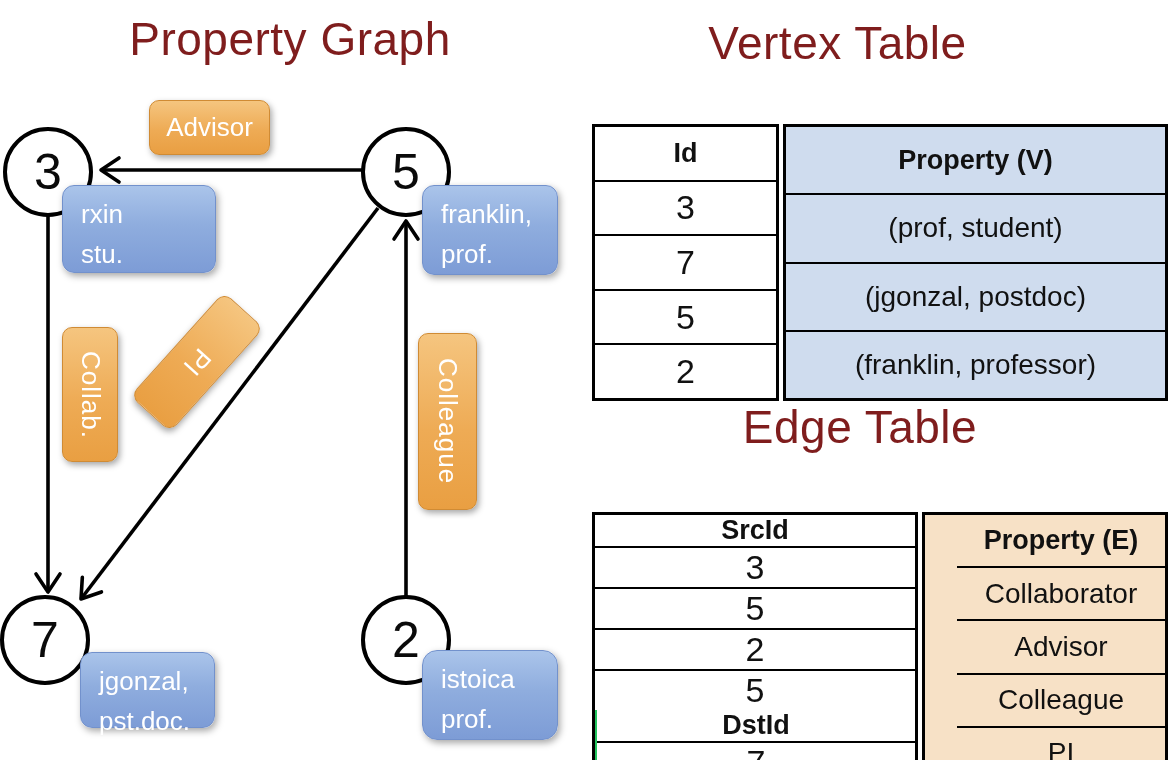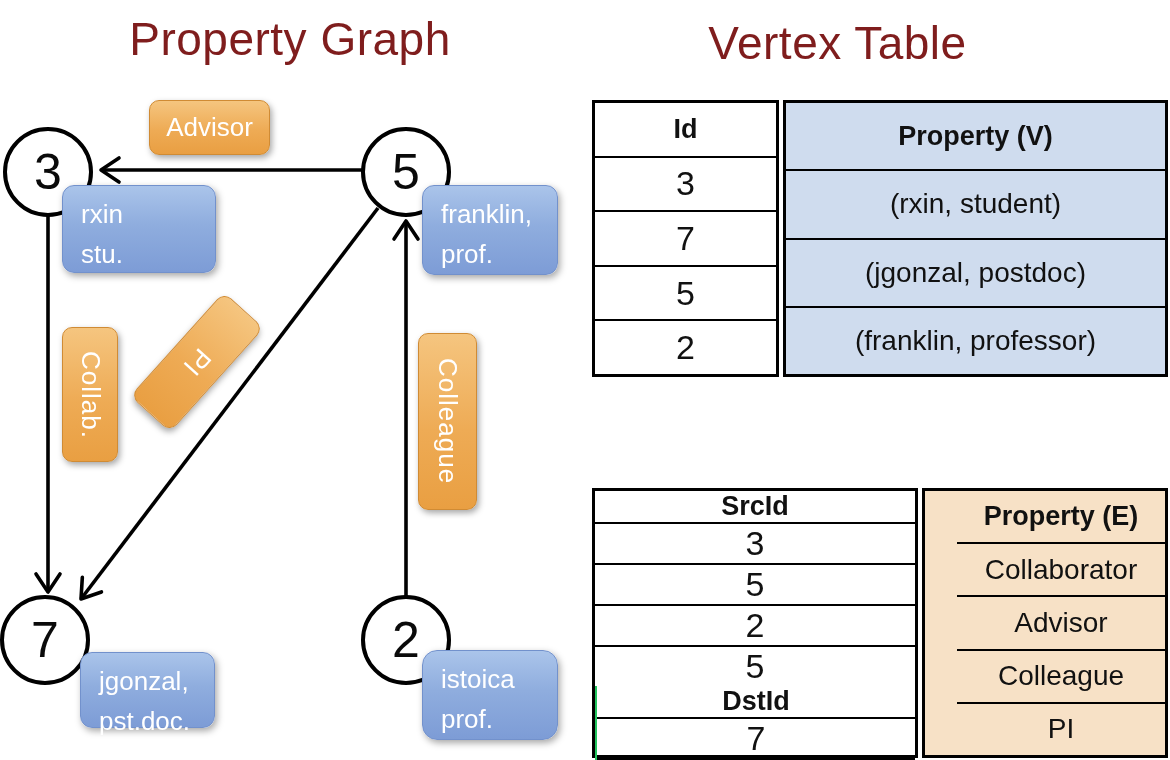--- a/index.html
+++ b/index.html
@@ -27,21 +27,21 @@
     color:#fff;font-size:26px;line-height:1.55;padding:8px 0 0 18px;
   }
   .edge-label{
     position:absolute;z-index:2;box-sizing:border-box;border-radius:10px;
     background:linear-gradient(180deg,#f5c57f 0%,#eeab55 55%,#e99f42 100%);
     border:1.5px solid #d08b34;box-shadow:2px 3px 6px rgba(0,0,0,0.35);
     color:#fff;font-size:26px;display:flex;align-items:center;justify-content:center;
   }
   .edge-label .vtext{writing-mode:vertical-rl;letter-spacing:1px;}
   
-  .split-table{position:absolute;display:flex;}
+  .split-table{position:absolute;display:flex;margin-top:24px;}
   .subtable{
     box-sizing:border-box;border:3px solid #000;background:#fff;
     display:flex;flex-direction:column;height:100%;
   }
   .subtable .trow{
     flex:1;display:flex;align-items:center;justify-content:center;
     border-top:2px solid #000;text-align:center;
   }
   .subtable .trow:first-child{border-top:none;}
   .trow.head{font-weight:700;font-size:27px;}
@@ -122,26 +122,27 @@
     <div class="subtable" style="width:187px;">
       <div class="trow head">Id</div>
       <div class="trow num-cell">3</div>
       <div class="trow num-cell">7</div>
       <div class="trow num-cell">5</div>
       <div class="trow num-cell">2</div>
     </div>
     <div class="gap" style="width:4px;"></div>
     <div class="subtable fill-blue" style="flex:1;">
       <div class="trow head">Property (V)</div>
-      <div class="trow txt-cell">(rxin, student)</div>
+      <div class="trow txt-cell">(prof, student)</div>
       <div class="trow txt-cell">(jgonzal, postdoc)</div>
       <div class="trow txt-cell">(franklin, professor)</div>
     </div>
   </div>
 
+  <div class="big-title" style="left:585px;top:400px;width:550px;">Edge Table</div>
 
   <div class="split-table" style="left:592px;top:488px;width:576px;height:270px;">
     <div class="subtable two-col" style="width:326px;">
       <div class="col" style="flex:0 0 147px;">
         <div class="trow head">SrcId</div>
         <div class="trow num-cell">3</div>
         <div class="trow num-cell">5</div>
         <div class="trow num-cell">2</div>
         <div class="trow num-cell">5</div>
       </div>

